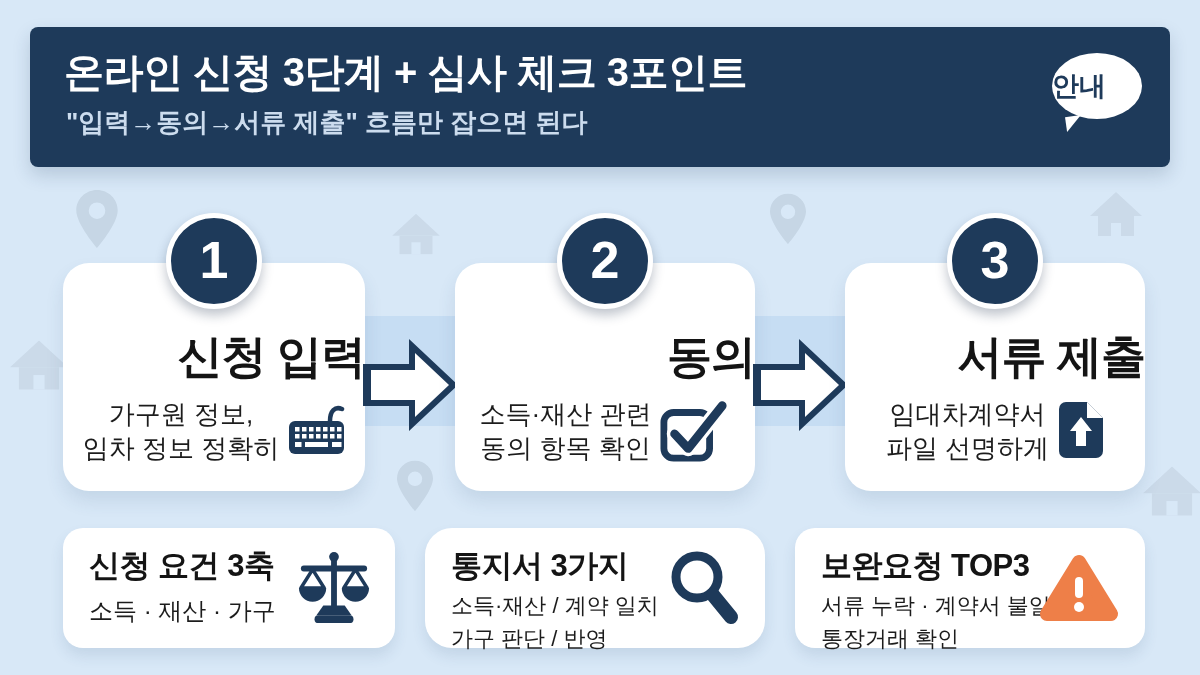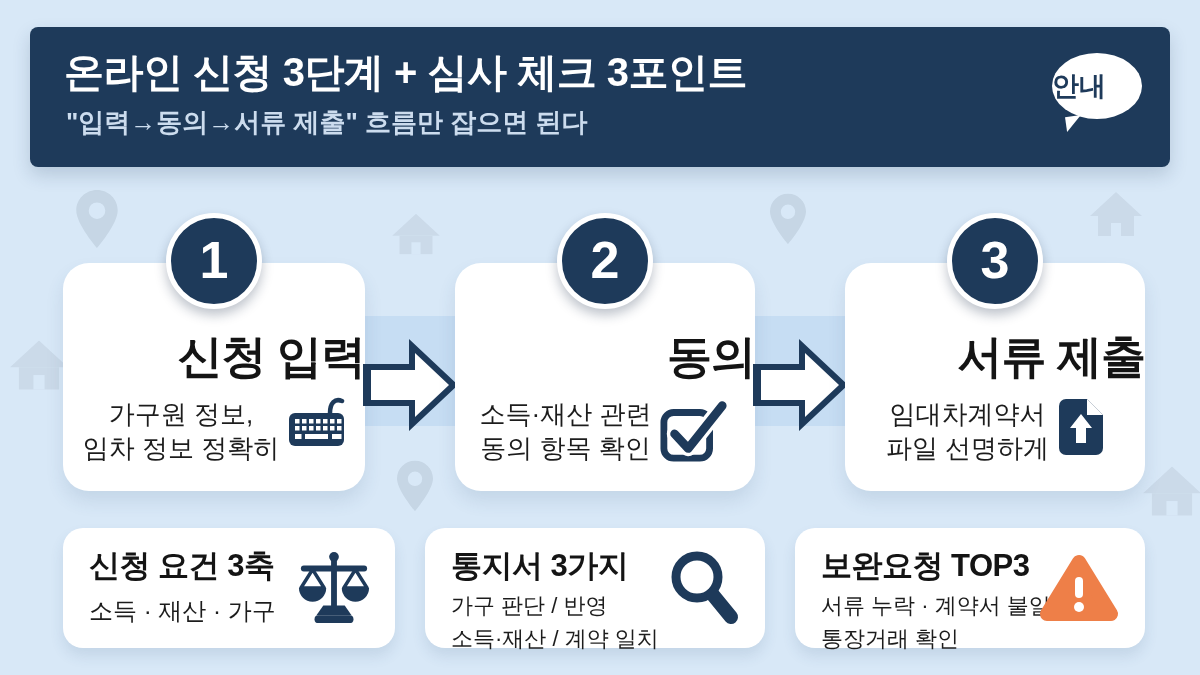--- a/index.html
+++ b/index.html
@@ -52,35 +52,35 @@
     width:96px;height:96px;border-radius:50%;background:#1e3a5a;
     border:5px solid #ffffff;box-sizing:border-box;
     box-shadow:0 6px 12px rgba(20,40,70,.28);
     color:#ffffff;font-size:52px;font-weight:800;text-align:center;line-height:84px;
   }
   .step-title{
     margin-top:64px;text-align:right;color:#141414;
     font-size:45px;font-weight:800;letter-spacing:-1px;
   }
   .step-body{
-    display:flex;justify-content:center;align-items:flex-start;gap:9px;margin-top:10px;
+    display:flex;justify-content:center;align-items:center;gap:9px;margin-top:10px;
   }
   .step-lines{color:#1c1c1c;font-size:26px;font-weight:500;line-height:34px;text-align:center;}
   .step-icon{flex:0 0 auto;margin-bottom:2px;}
   
   .arrow{position:absolute;top:331px;width:95px;height:104px;}
   .arrow.a1{left:363px;}
   .arrow.a2{left:753px;}
   
   .note-card{
     position:absolute;top:528px;height:120px;background:#ffffff;border-radius:20px;
     box-shadow:0 8px 14px rgba(50,80,120,.12);box-sizing:border-box;padding:17px 26px;
   }
   .note-card.nA{left:63px;width:332px;}
-  .note-card.nB{left:425px;width:340px;}
+  .note-card.nB{left:425px;width:340px;border-radius:27px;}
   .note-card.nC{left:795px;width:350px;}
   .note-title{color:#141414;font-size:31px;font-weight:800;letter-spacing:-.5px;}
   .note-line{color:#1c1c1c;font-size:22px;font-weight:500;line-height:29px;margin-top:4px;}
   .note-card.nA .note-line{font-size:24px;margin-top:9px;}
   .note-icon{position:absolute;right:24px;top:50%;transform:translateY(-50%);}
 </style>
 </head>
 <body>
 
 <div class="canvas">
@@ -214,22 +214,22 @@
         <path d="M48,38 L60,19 L72,38 Z" fill="none" stroke="#1e3a5a" stroke-width="3.5" stroke-linejoin="round"></path>
         <path d="M46,38 a14,14 0 0 0 28,0 z"></path>
         <path d="M27,56 h22 l7,10 h-36 z"></path>
         <rect x="18" y="66" width="40" height="8" rx="4"></rect>
       </g>
     </svg>
   </div>
 
   <div class="note-card nB">
     <div class="note-title">통지서 3가지</div>
+    <div class="note-line">소득·재산 / 계약 일치</div>
     <div class="note-line">가구 판단 / 반영</div>
-    <div class="note-line">소득·재산 / 계약 일치</div>
     <svg class="note-icon" width="72" height="78" viewBox="0 0 72 78">
       <circle cx="28" cy="28" r="21" stroke="#1e3a5a" stroke-width="9" fill="none"></circle>
       <line x1="44" y1="46" x2="62" y2="68" stroke="#1e3a5a" stroke-width="14" stroke-linecap="round"></line>
     </svg>
   </div>
 
   <div class="note-card nC">
     <div class="note-title">보완요청 TOP3</div>
     <div class="note-line">서류 누락 · 계약서 불일치</div>
     <div class="note-line">통장거래 확인</div>

